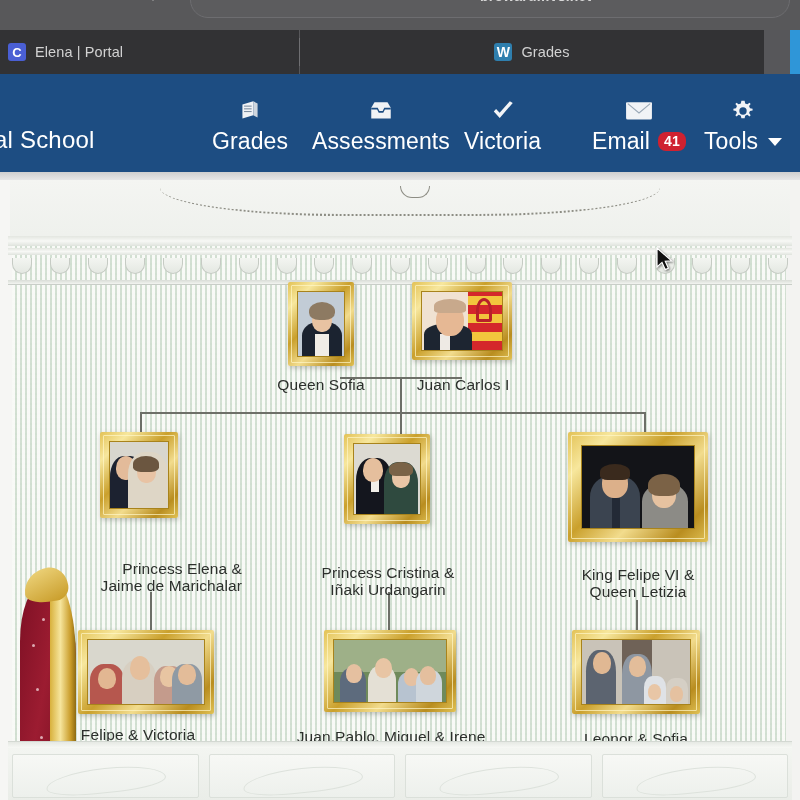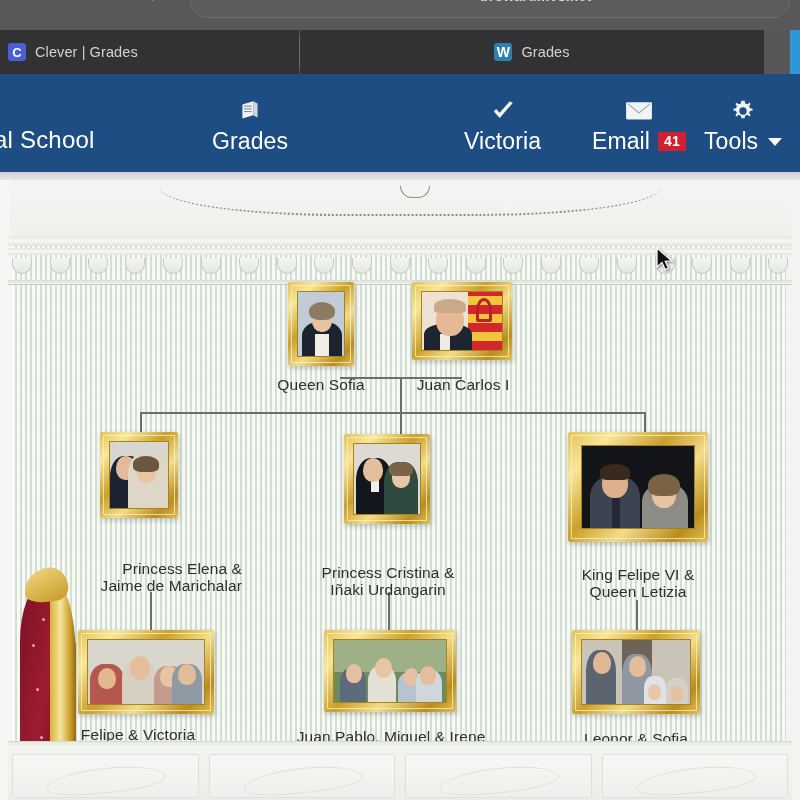--- a/index.html
+++ b/index.html
@@ -90,21 +90,21 @@
     height: 30px; display: flex; align-items: center; justify-content: center;
     margin-bottom: 2px;
   }
   .nav-label {
     font-size: 23px; white-space: nowrap; letter-spacing: .1px;
     display: flex; align-items: center; gap: 8px;
   }
   .badge {
     background: #cf2130; color: #fff;
     font-size: 14px; font-weight: bold;
-    border-radius: 0; padding: 1px 6px 2px;
+    border-radius: 8px; padding: 1px 6px 2px;
     line-height: 1.15;
   }
   .caret {
     width: 0; height: 0;
     border-left: 7px solid transparent;
     border-right: 7px solid transparent;
     border-top: 8px solid #ffffff;
     margin-left: 2px;
   }
   .nav-lessons     { left: 212px; }
@@ -302,21 +302,21 @@
     <div class="dl-arrow"></div>
     <div class="sq-icon"></div>
     <div class="omnibox"></div>
 
     <div class="url-text">broward.flvs.net</div>
   </div>
 
   <div class="tabstrip">
     <div class="tab tab-1">
       <div class="favicon fav-clever">C</div>
-      <div class="tab-label">Clever | Grades</div>
+      <div class="tab-label">Elena | Portal</div>
     </div>
     <div class="tab-sep"></div>
     <div class="tab tab-2">
       <div class="favicon fav-grades">W</div>
       <div class="tab-label">Grades</div>
     </div>
     <div class="tab tab-3"></div>
   </div>
 
   <div class="appnav">
@@ -328,20 +328,30 @@
           <path d="M5 19 L5 6 L15 3 L15 16 Z"></path>
           <path d="M15 3 L19 5 L19 18 L15 16 Z" fill="#cfd6de"></path>
           <rect x="6.5" y="7" width="7" height="1" fill="#7c8da0"></rect>
           <rect x="6.5" y="9.5" width="7" height="1" fill="#7c8da0"></rect>
           <rect x="6.5" y="12" width="7" height="1" fill="#7c8da0"></rect>
         </svg>
       </div>
       <div class="nav-label">Grades</div>
     </div>
 
+    <div class="nav-item nav-assessments">
+      <div class="nav-icon">
+        <svg width="26" height="26" viewBox="0 0 24 24" fill="#f0f2f5">
+          <path d="M3 9 L6 4 L18 4 L21 9 L21 19 L3 19 Z"></path>
+          <path d="M3 9 L9 9 L10.5 12 L13.5 12 L15 9 L21 9 L21 10.5 L15.6 10.5
+                   L14.1 13.5 L9.9 13.5 L8.4 10.5 L3 10.5 Z" fill="#1d4d82"></path>
+        </svg>
+      </div>
+      <div class="nav-label">Assessments</div>
+    </div>
 
     <div class="nav-item nav-gradebook">
       <div class="nav-icon">
         <svg width="28" height="26" viewBox="0 0 24 24">
           <path d="M3.5 12.5 L9 18.5 L21 4.5 L18.3 3 L8.9 13.6 L5.6 10.2 Z" fill="#f2f4f7"></path>
         </svg>
       </div>
       <div class="nav-label">Victoria</div>
     </div>
 

